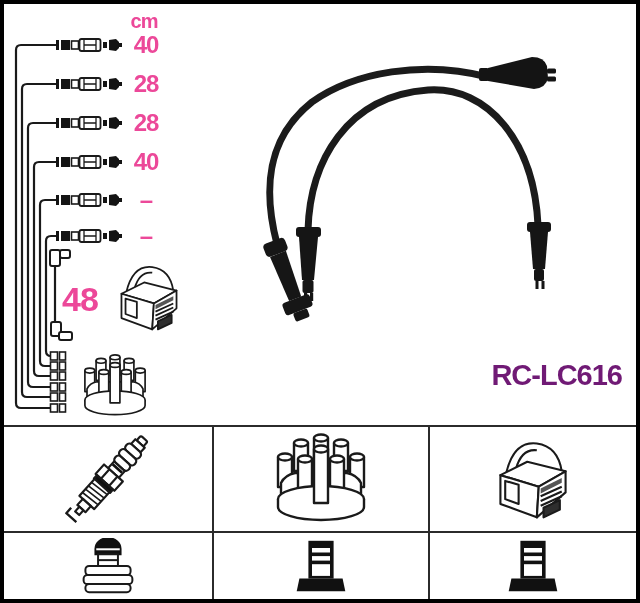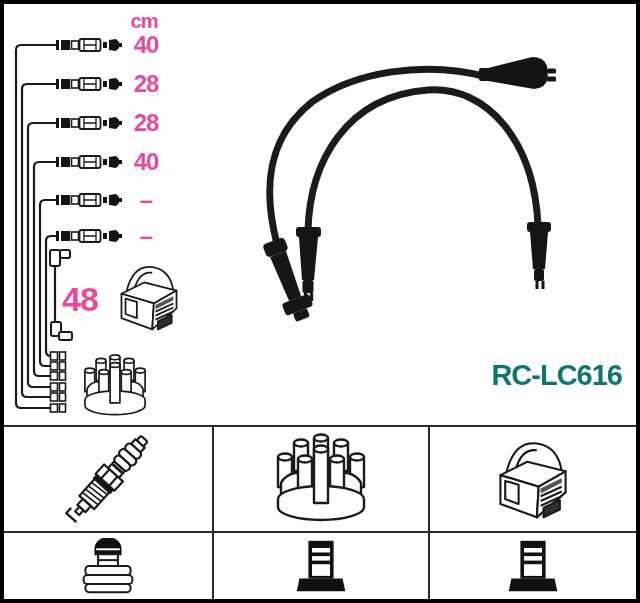--- a/index.html
+++ b/index.html
@@ -6,21 +6,21 @@
   .frame{
     position:relative;width:640px;height:603px;box-sizing:border-box;
     background:#fff;border:4px solid #000;overflow:hidden;
     font-family:"Liberation Sans",sans-serif;color:#111;
   }
   .abs{position:absolute;}
   .meas{position:absolute;width:40px;text-align:center;font-weight:bold;
         font-size:24px;line-height:26px;color:#ec4899;letter-spacing:-1px;}
   .unit{font-size:20px;line-height:22px;}
   .coil-len{font-size:34px;}
-  .product-id{position:absolute;right:14px;top:356px;text-align:right;color:#0f766e;}
+  .product-id{position:absolute;right:14px;top:356px;text-align:right;color:#701a75;}
   .product-model{font-weight:bold;font-size:29px;line-height:31px;letter-spacing:-1px;}
   .product-stock{font-weight:bold;font-size:21px;line-height:23px;letter-spacing:-0.5px;}
   .gline{position:absolute;background:#2b2b2b;}
   .cell{position:absolute;display:flex;align-items:center;justify-content:center;}
   svg{display:block;}
   .lineart{stroke:#1a1a1a;fill:#fff;}
 </style>
 </head>
 <body>
 

